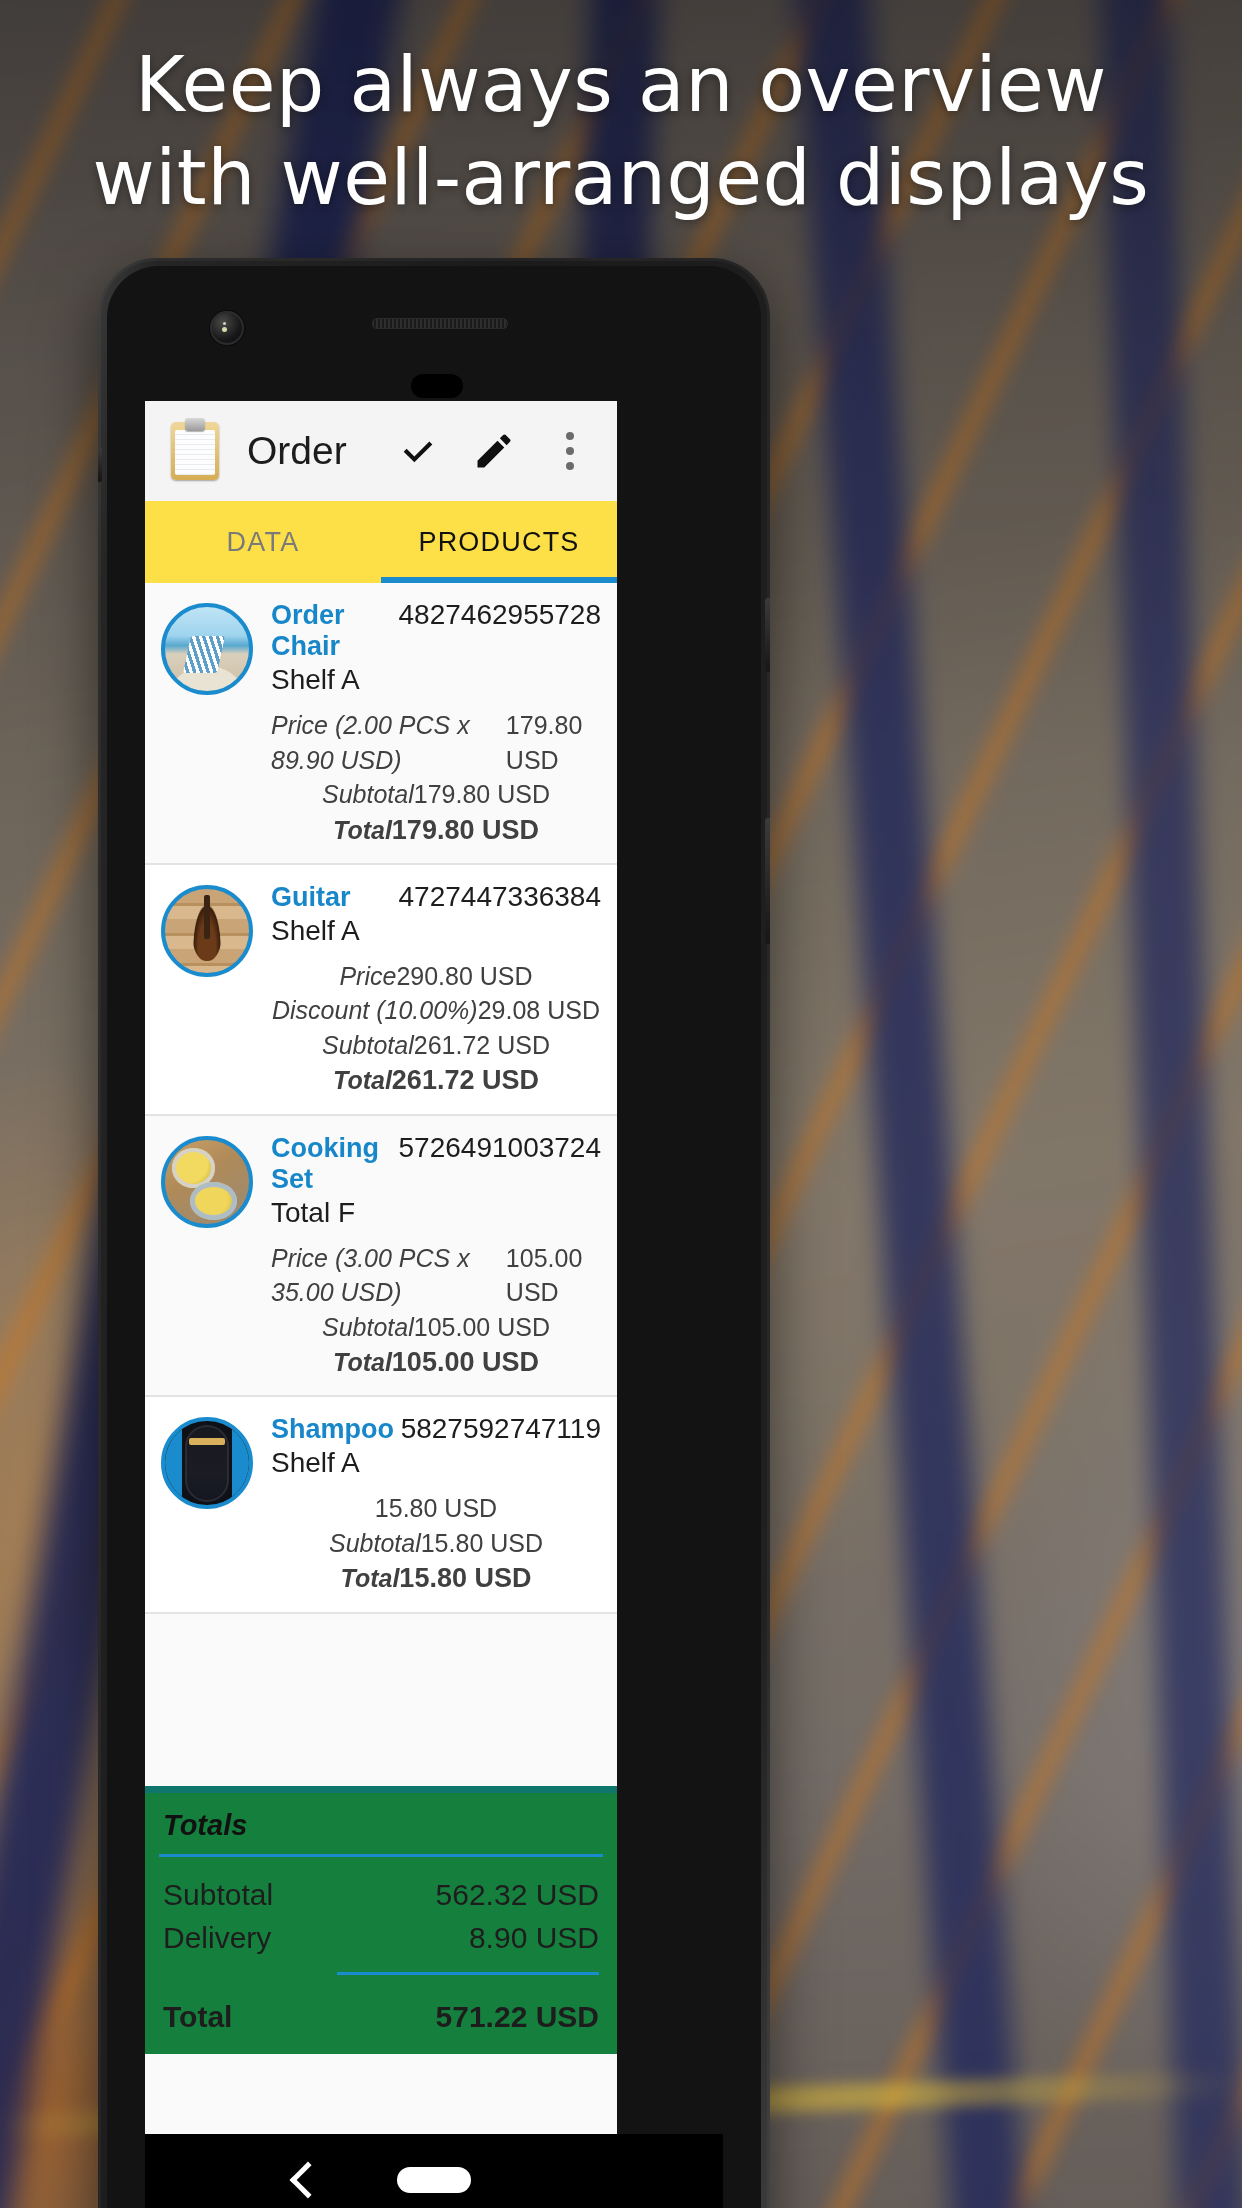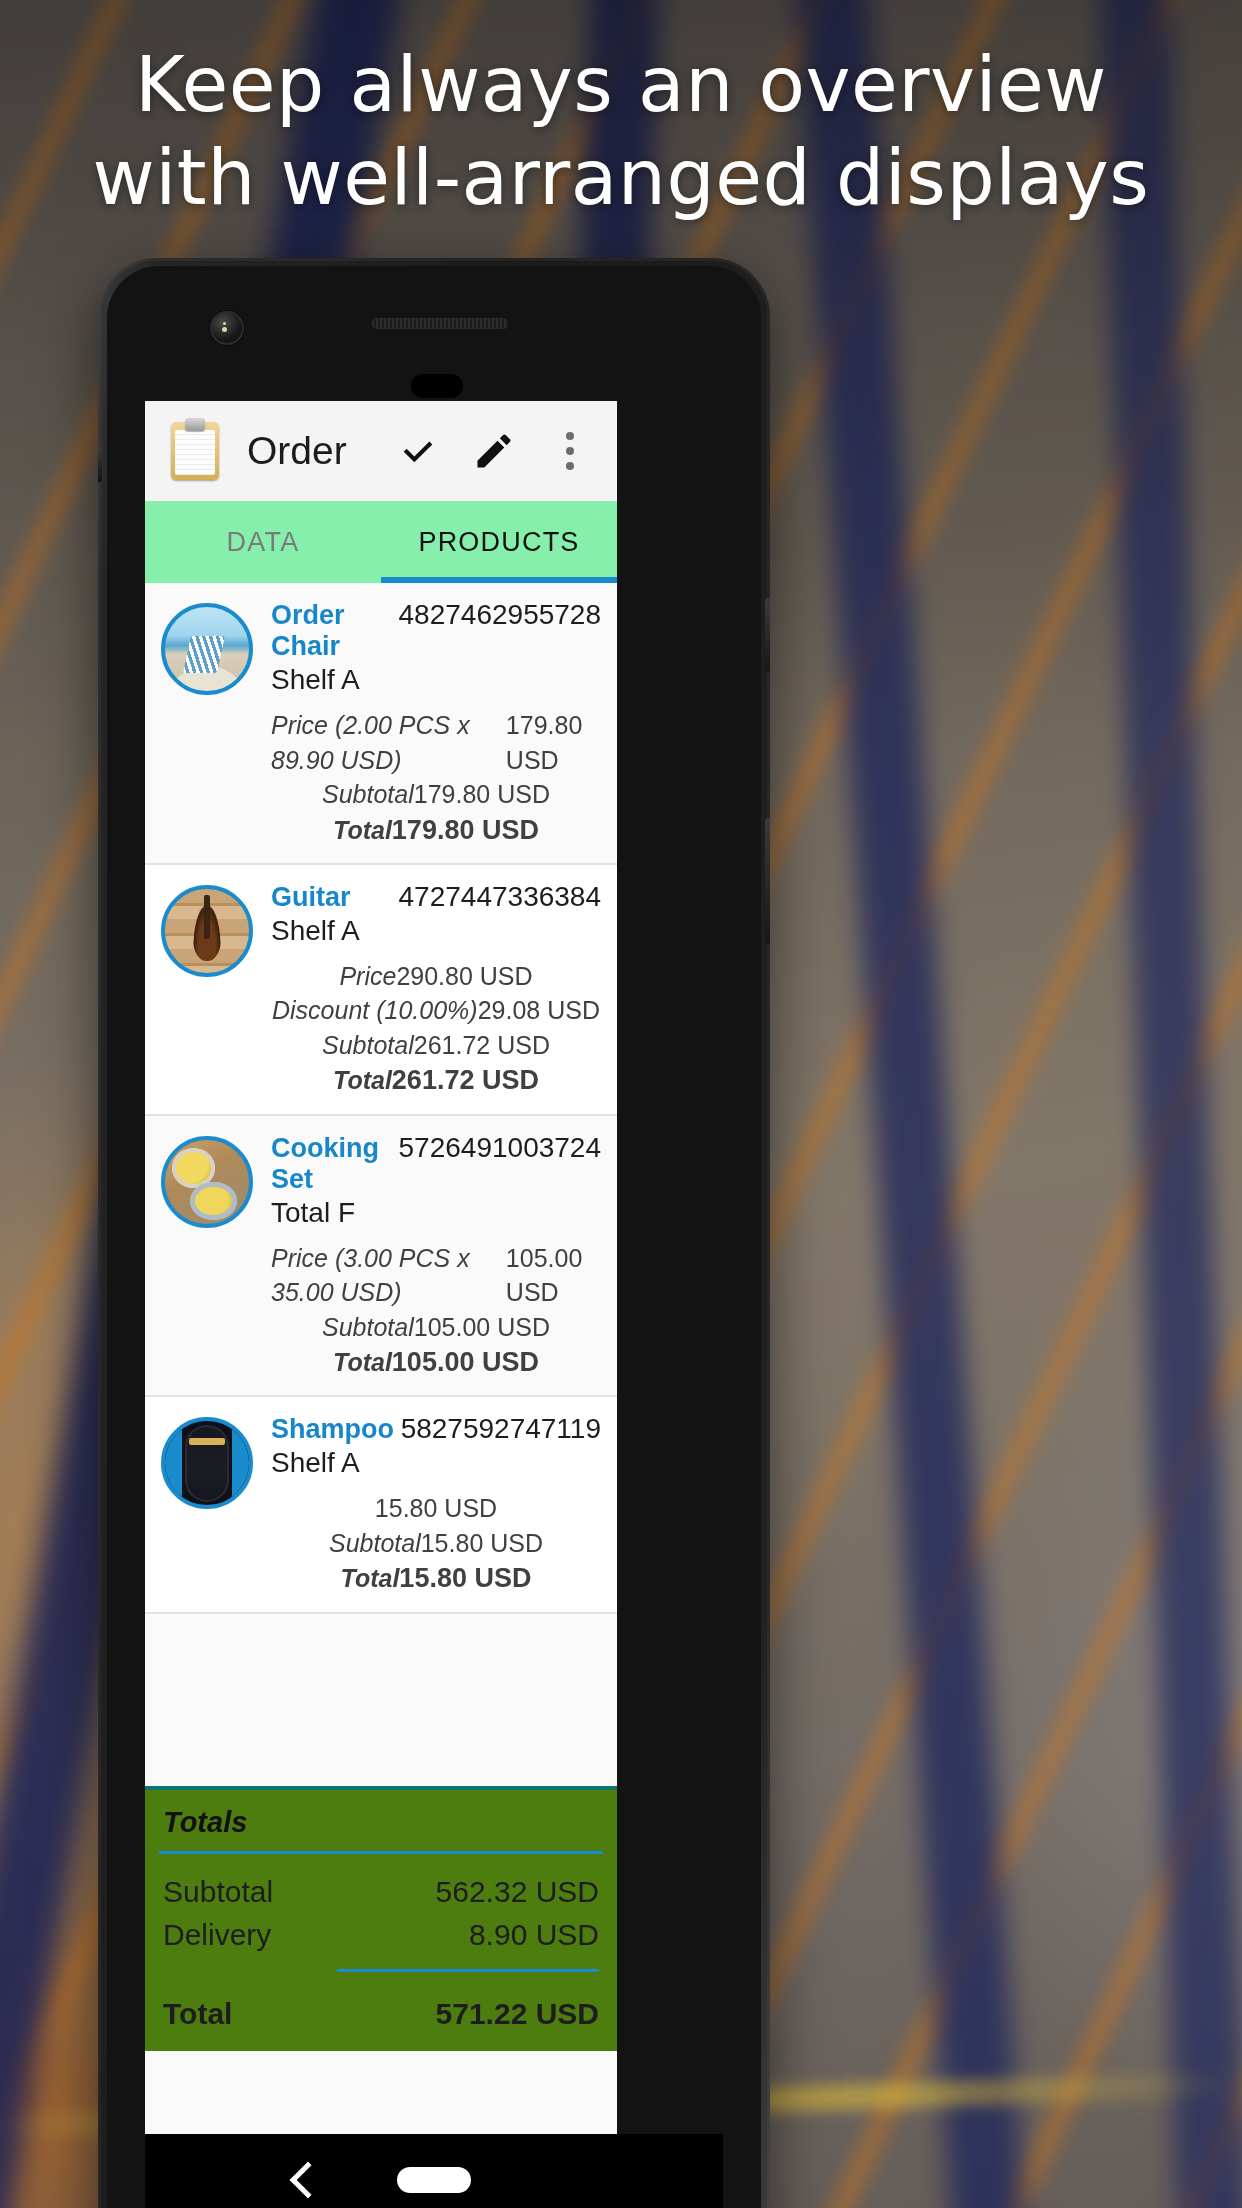--- a/index.html
+++ b/index.html
@@ -95,21 +95,21 @@
         background:repeating-linear-gradient(180deg,#fdfdfd 0 4px,#e6ecf2 4px 5px); }
   .clipboard .clip { position:absolute; left:14px; top:-4px; width:20px; height:13px; border-radius:3px;
         background:linear-gradient(180deg,#d8d8d8,#9a9a9a); box-shadow:0 1px 1px rgba(0,0,0,0.3); }
   .toolbar-title { font-size:39px; color:#1c1c1c; font-weight:400; flex:1 1 auto; }
   .tb-actions { display:flex; align-items:center; gap:30px; padding-right:6px; }
   .ic { width:46px; height:46px; display:flex; align-items:center; justify-content:center; }
   .dots { display:flex; flex-direction:column; gap:7px; align-items:center; }
   .dots i { width:8px; height:8px; border-radius:50%; background:#6b6b6b; display:block; }
 
   
-  .tabs { height:82px; background:#86efac; display:flex; position:relative; }
+  .tabs { height:82px; background:#fde047; display:flex; position:relative; }
   .tab { flex:1 1 50%; display:flex; align-items:center; justify-content:center;
          font-size:27px; letter-spacing:1.2px; }
   .tab.inactive { color:#7a7a7a; }
   .tab.active { color:#111; }
   .tab-underline { position:absolute; bottom:0; height:6px; background:#1a8cce; }
 
   
   .list { background:#fafafa; }
   .prow { display:flex; padding:16px 16px 14px 16px; border-bottom:2px solid #e3e3e3; }
   .prow.alt { background:#ffffff; }
@@ -122,21 +122,21 @@
   .pshelf { color:#1d1d1d; font-size:28px; margin-top:2px; }
   .lines { margin-top:12px; }
   .lrow { display:flex; justify-content:center; align-items:baseline; font-size:25px; color:#404040; line-height:1.38; }
   .lrow .lbl { font-style:italic; }
   .lrow.total .lbl { font-style:italic; font-weight:bold; }
   .lrow.total .val { font-weight:bold; font-size:27px; }
 
   .spacer { background:#fafafa; }
 
   
-  .totals { border-top:4px solid #0f766e; background:#4d7c0f; }
+  .totals { border-top:7px solid #0f766e; background:#15803d; }
   .totals-head { padding:16px 18px 12px 18px; font-size:29px; font-style:italic; font-weight:bold; color:#111; }
   .totals-rule { height:3px; background:#1a8cce; margin:0 14px; }
   .totals-body { padding:16px 18px 0 18px; }
   .trow { display:flex; justify-content:space-between; font-size:30px; color:#1d1d1d; line-height:1.45; }
   .trule { height:3px; background:#1a8cce; margin:12px 0 0 auto; width:60%; }
   .trow.grand { margin-top:20px; font-weight:bold; padding-bottom:16px; }
 
   
   .navbar { position:absolute; left:38px; right:38px; bottom:18px; height:92px; background:#000;
             display:flex; align-items:center; }

